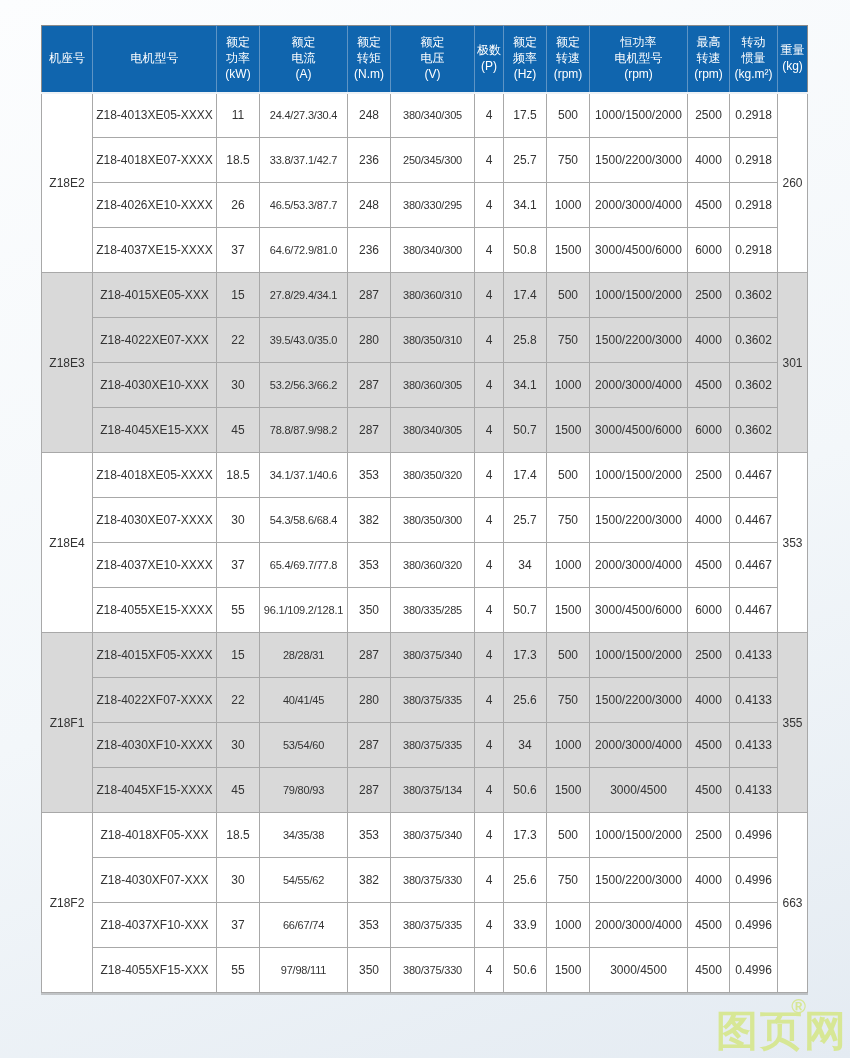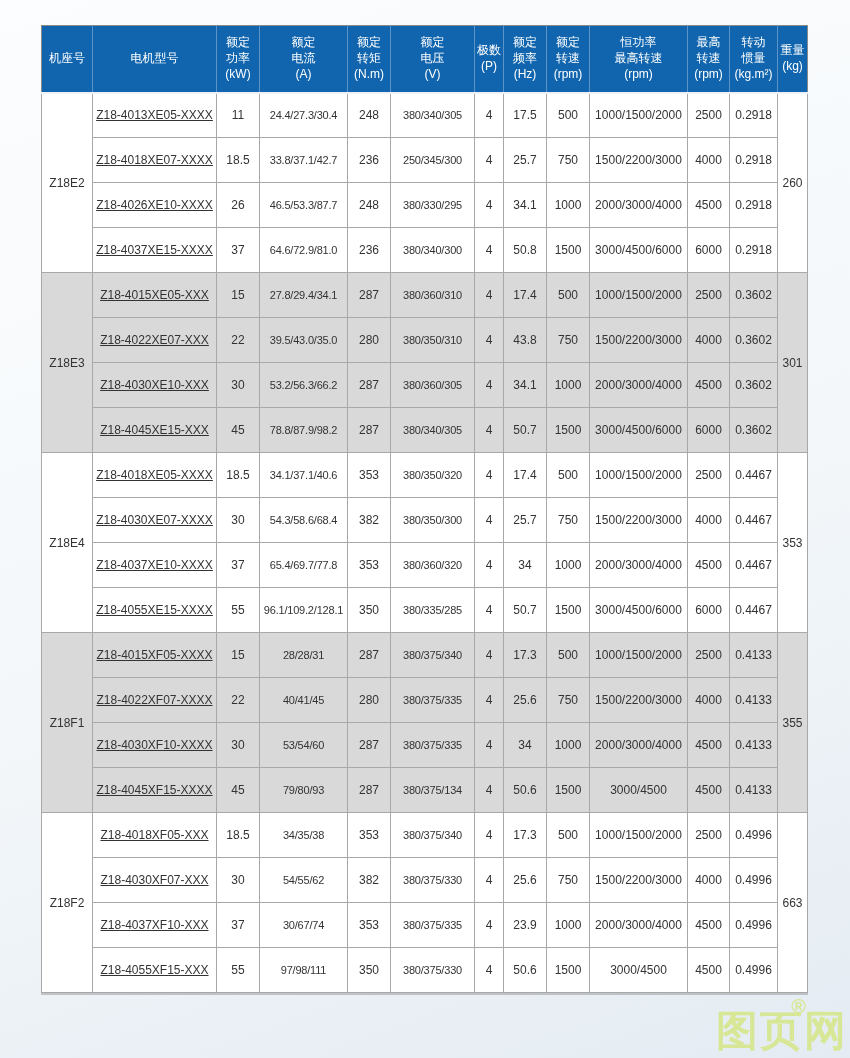--- a/index.html
+++ b/index.html
@@ -39,21 +39,21 @@
     background:#ffffff;
     font-size:12px;
     color:#333333;
     text-align:center;
     vertical-align:middle;
     height:45px;
     padding:0 2px;
     white-space:nowrap;
   }
   tbody.alt td { background:#d9d9d9; }
-  td.c-model { font-size:12px;text-decoration:underline; }
+  td.c-model { font-size:12px; }
   td.c-sm { font-size:11px; letter-spacing:-0.2px; }
   .watermark {
     position:absolute;
     right:2px; bottom:6px;
     color:#d7e795;
     font-weight:bold;
     line-height:1;
   }
   .watermark .txt { font-size:42px; letter-spacing:2px; }
   .watermark .reg {
@@ -100,21 +100,21 @@
 (V)</th>
         <th>极数
 (P)</th>
         <th>额定
 频率
 (Hz)</th>
         <th>额定
 转速
 (rpm)</th>
         <th>恒功率
-最高转速
+电机型号
 (rpm)</th>
         <th>最高
 转速
 (rpm)</th>
         <th>转动
 惯量
 (kg.m²)</th>
         <th>重量
 (kg)</th>
       </tr>
@@ -193,21 +193,21 @@
         <td>0.3602</td>
         <td rowspan="4">301</td>
       </tr>
       <tr>
         <td class="c-model">Z18-4022XE07-XXX</td>
         <td>22</td>
         <td class="c-sm">39.5/43.0/35.0</td>
         <td>280</td>
         <td class="c-sm">380/350/310</td>
         <td>4</td>
-        <td>43.8</td>
+        <td>25.8</td>
         <td>750</td>
         <td>1500/2200/3000</td>
         <td>4000</td>
         <td>0.3602</td>
       </tr>
       <tr>
         <td class="c-model">Z18-4030XE10-XXX</td>
         <td>30</td>
         <td class="c-sm">53.2/56.3/66.2</td>
         <td>287</td>
@@ -373,25 +373,25 @@
         <td>4</td>
         <td>25.6</td>
         <td>750</td>
         <td>1500/2200/3000</td>
         <td>4000</td>
         <td>0.4996</td>
       </tr>
       <tr>
         <td class="c-model">Z18-4037XF10-XXX</td>
         <td>37</td>
-        <td class="c-sm">30/67/74</td>
+        <td class="c-sm">66/67/74</td>
         <td>353</td>
         <td class="c-sm">380/375/335</td>
         <td>4</td>
-        <td>23.9</td>
+        <td>33.9</td>
         <td>1000</td>
         <td>2000/3000/4000</td>
         <td>4500</td>
         <td>0.4996</td>
       </tr>
       <tr>
         <td class="c-model">Z18-4055XF15-XXX</td>
         <td>55</td>
         <td class="c-sm">97/98/111</td>
         <td>350</td>

